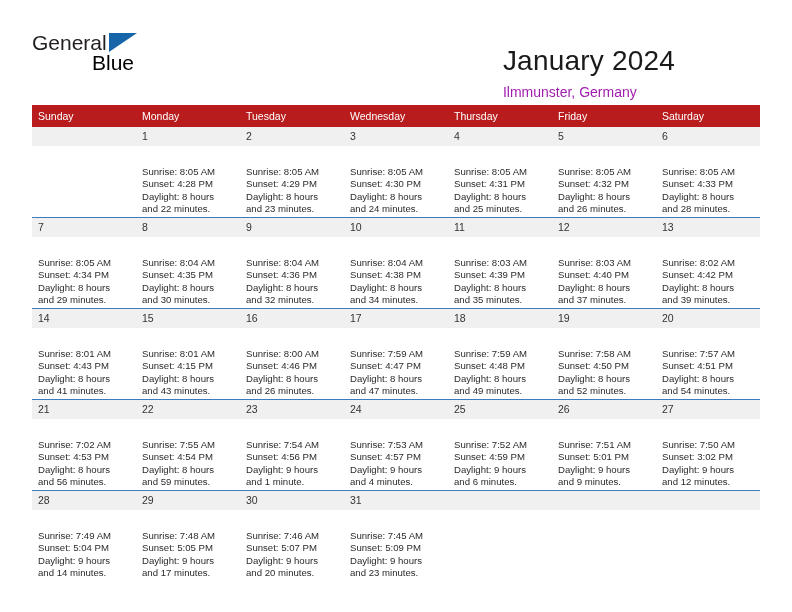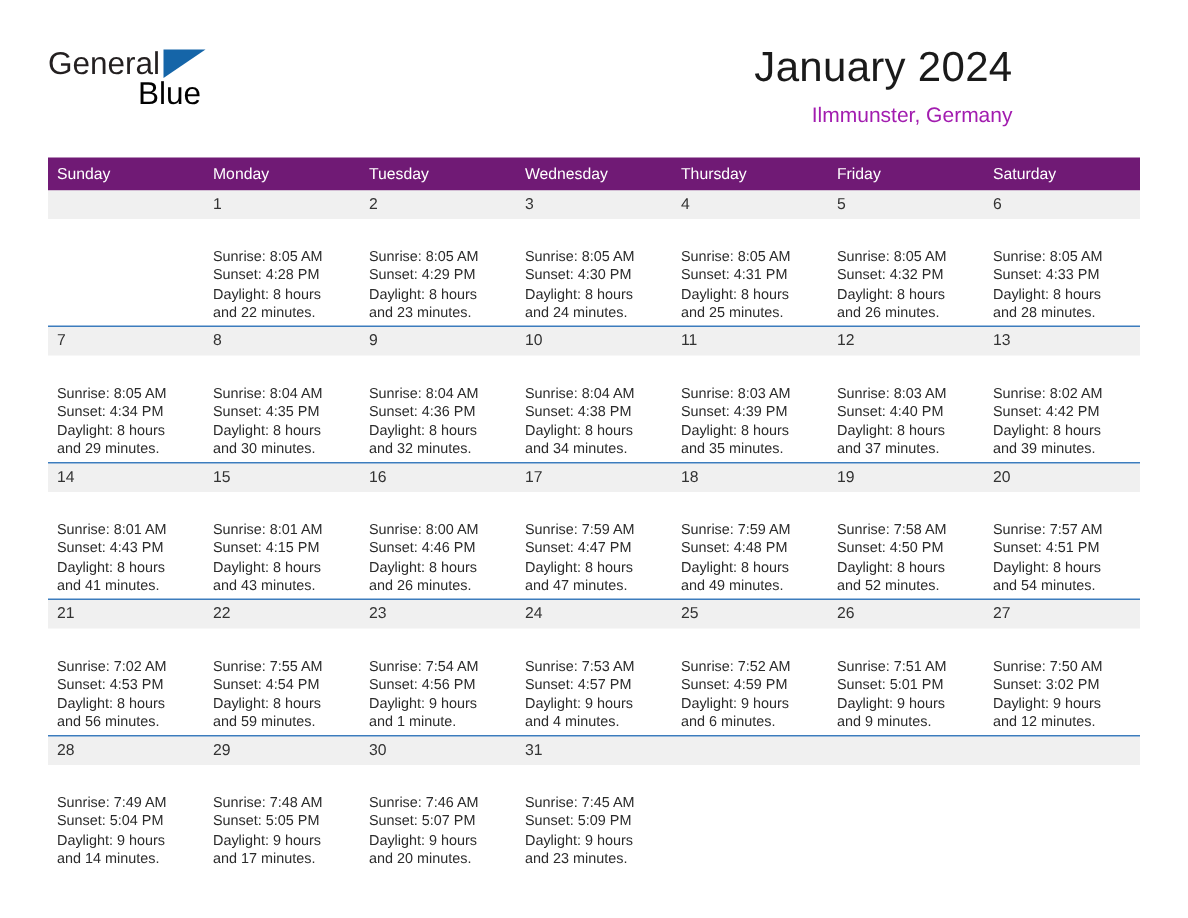--- a/index.html
+++ b/index.html
@@ -63,22 +63,21 @@
     top: 20px;
     font-size: 21px;
     color: #000000;
     font-family: "Liberation Sans", sans-serif;
     line-height: 1;
   }
 
   .title-block {
     position: absolute;
     right: 0;
-    top: 0;
-    text-align: right;
+    top: 16px;
   }
   .cal-title {
     font-size: 28px;
     font-weight: normal;
     color: #1a1a1a;
     line-height: 34px;
     letter-spacing: 0.2px;
   }
   .cal-subtitle {
     font-size: 14px;
@@ -92,21 +91,21 @@
   .calendar {
     position: absolute;
     left: 32px;
     top: 105px;
     width: 728px;
     border-collapse: collapse;
     table-layout: fixed;
   }
 
   .calendar th {
-    background: #701a75;
+    background: #b91c1c;
     color: #ffffff;
     font-size: 10.5px;
     font-weight: normal;
     text-align: left;
     padding: 5px 0 5px 6px;
     height: 10px;
     border: none;
   }
 
   .calendar td {

